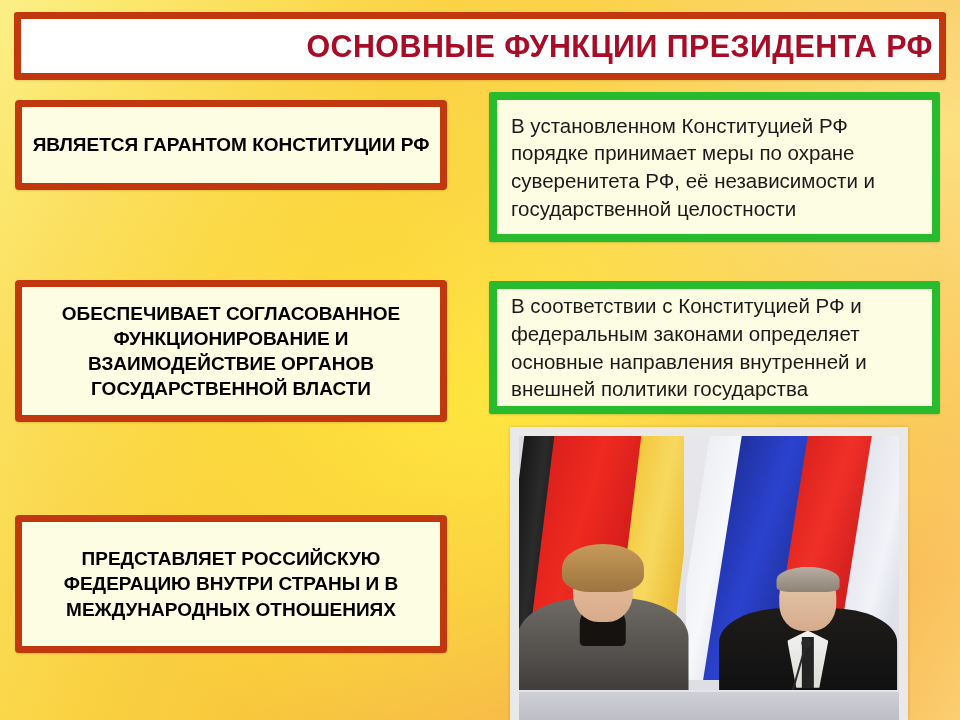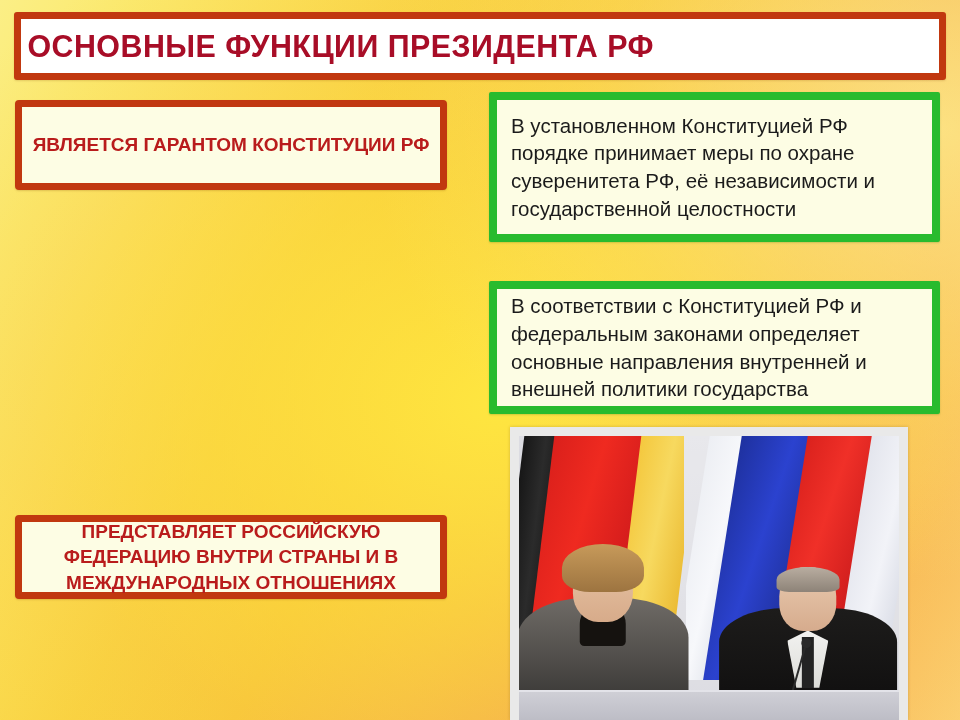--- a/index.html
+++ b/index.html
@@ -63,21 +63,21 @@
     left: 14px;
     top: 12px;
     width: 932px;
     height: 68px;
     box-sizing: border-box;
     background: #ffffff;
     border: 7px solid #c1380f;
     border-radius: 3px;
     display: flex;
     align-items: center;
-    justify-content: flex-start;
+    justify-content: flex-end;
     box-shadow: 0 1px 2px rgba(120,60,0,0.18);
     z-index: 3;
   }
   .title-text {
     color: #a80d27;
     font-size: 31px;
     font-weight: bold;
     letter-spacing: 0.5px;
     text-align: center;
     line-height: 1;
@@ -100,42 +100,42 @@
     border-radius: 4px;
     box-shadow: 0 1px 2px rgba(120,60,0,0.20);
   }
   .box.green {
     border: 8px solid #28bb2e;
     border-radius: 2px;
     box-shadow: 0 1px 2px rgba(30,110,20,0.22);
   }
 
   .txt-green-caps {
-    color: #b91c1c;
+    color: #000000;
     font-size: 19px;
     font-weight: bold;
     line-height: 1.32;
     text-align: center;
     padding: 0 10px;
   }
   .txt-black-body {
     color: #1b1b1b;
     font-size: 20.5px;
     font-weight: normal;
     line-height: 1.35;
     text-align: left;
     padding: 4px 12px 4px 14px;
     width: 100%;
     box-sizing: border-box;
   }
 
   
   #box-guarantor     { left: 15px;  top: 100px; width: 432px; height: 90px; }
   #box-coordination  { left: 15px;  top: 280px; width: 432px; height: 142px; }
-  #box-representation{ left: 15px;  top: 515px; width: 432px; height: 84px; }
+  #box-representation{ left: 15px;  top: 515px; width: 432px; height: 138px; }
 
   #box-sovereignty   { left: 489px; top: 92px;  width: 451px; height: 150px; }
   #box-policy        { left: 489px; top: 281px; width: 451px; height: 133px; }
 
   
   .photo-frame {
     position: absolute;
     left: 510px;
     top: 427px;
     width: 398px;
@@ -272,20 +272,23 @@
 <div class="slide">
 
   <div class="title-box">
     <div class="title-text">ОСНОВНЫЕ ФУНКЦИИ ПРЕЗИДЕНТА РФ</div>
   </div>
 
   <div class="box red" id="box-guarantor">
     <div class="txt-green-caps">ЯВЛЯЕТСЯ ГАРАНТОМ КОНСТИТУЦИИ РФ</div>
   </div>
 
+  <div class="box red" id="box-coordination">
+    <div class="txt-green-caps">ОБЕСПЕЧИВАЕТ СОГЛАСОВАННОЕ ФУНКЦИОНИРОВАНИЕ И ВЗАИМОДЕЙСТВИЕ ОРГАНОВ ГОСУДАРСТВЕННОЙ ВЛАСТИ</div>
+  </div>
 
   <div class="box red" id="box-representation">
     <div class="txt-green-caps">ПРЕДСТАВЛЯЕТ РОССИЙСКУЮ ФЕДЕРАЦИЮ ВНУТРИ СТРАНЫ И В МЕЖДУНАРОДНЫХ ОТНОШЕНИЯХ</div>
   </div>
 
   <div class="box green" id="box-sovereignty">
     <div class="txt-black-body">В установленном Конституцией РФ порядке принимает меры по охране суверенитета РФ, её независимости и государственной целостности</div>
   </div>
 
   <div class="box green" id="box-policy">

